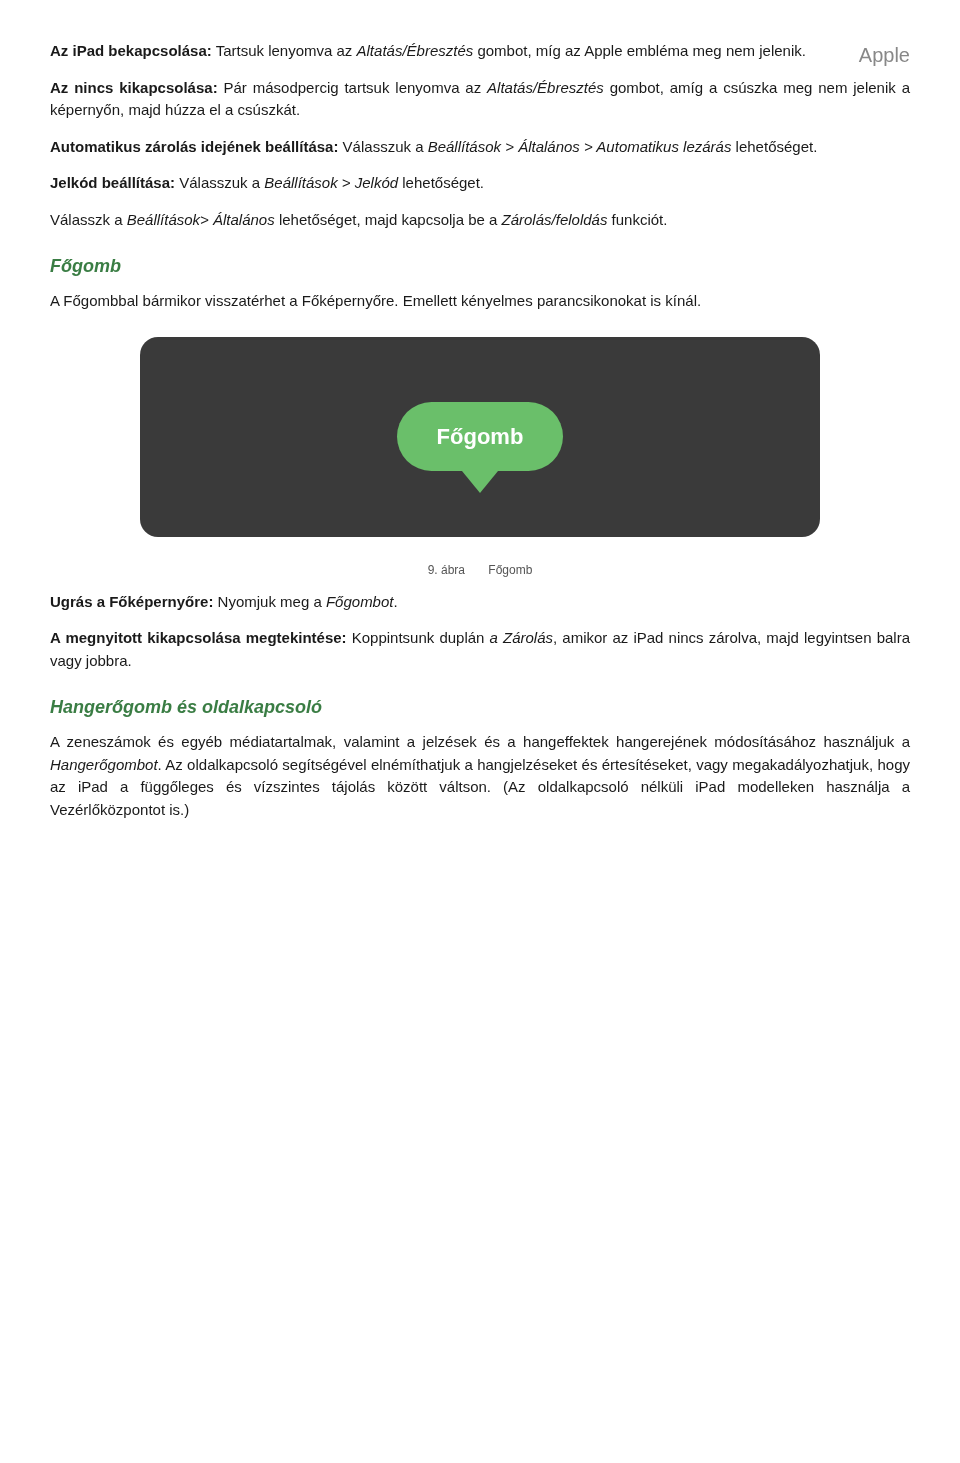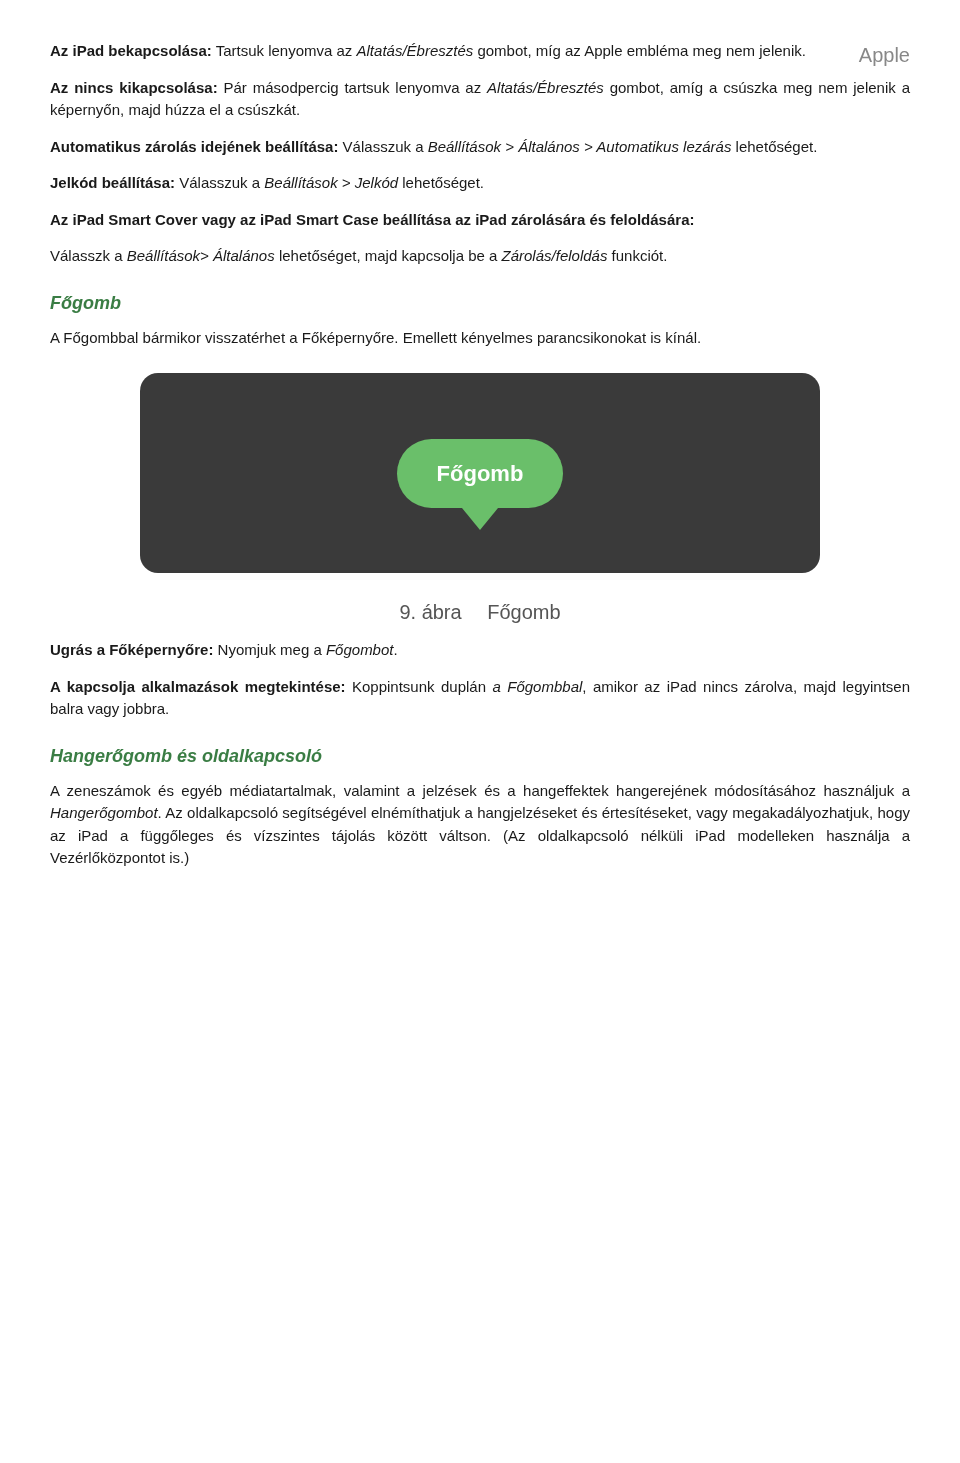--- a/index.html
+++ b/index.html
@@ -66,21 +66,21 @@
       left: 50%;
       transform: translateX(-50%);
       border-width: 22px 18px 0 18px;
       border-style: solid;
       border-color: #6abf6a transparent transparent transparent;
     }
     .figure-caption {
       text-align: center;
       margin-top: 24px;
       margin-bottom: 12px;
-      font-size: 20px;
+      font-size: 12px;
       color: #555;
     }
     .figure-caption .fig-number {
       margin-right: 20px;
     }
     p {
       margin-bottom: 12px;
       text-align: justify;
     }
     .justified {
@@ -109,23 +109,20 @@
     <span class="bold">Automatikus zárolás idejének beállítása:</span>
     <span> Válasszuk a <span class="italic">Beállítások &gt; Általános &gt; Automatikus lezárás</span> lehetőséget.</span>
   </p>
 
   <p class="content-block justified">
     <span class="bold">Jelkód beállítása:</span>
     <span> Válasszuk a <span class="italic">Beállítások &gt; Jelkód</span> lehetőséget.</span>
   </p>
 
 
-  <p class="content-block justified">
-    <span class="bold">Az iPad Smart Cover vagy az iPad Smart Case beállítása az iPad zárolására és feloldására:</span>
-  </p>
 
   <p class="content-block justified">
     <span>Válasszk a </span><span class="italic">Beállítások&gt; Általános</span><span> lehetőséget, majd kapcsolja be a </span><span class="italic">Zárolás/feloldás</span><span> funkciót.</span>
   </p>
 
   <div>
     <h2 class="section-heading">Főgomb</h2>
 
     <p class="content-block justified">A Főgombbal bármikor visszatérhet a Főképernyőre. Emellett kényelmes parancsikonokat is kínál.</p>
 
@@ -137,22 +134,22 @@
       <span class="fig-number">9. ábra</span>
       <span>Főgomb</span>
     </div>
 
     <p class="content-block justified">
       <span class="bold">Ugrás a Főképernyőre:</span>
       <span> Nyomjuk meg a </span><span class="italic">Főgombot</span><span>.</span>
     </p>
 
     <p class="content-block justified">
-      <span class="bold">A kapcsolja alkalmazások megtekintése:</span>
-      <span> Koppintsunk duplán </span><span class="italic">a Főgombbal</span><span>, amikor az iPad nincs zárolva, majd legyintsen balra vagy jobbra.</span>
+      <span class="bold">A megnyitott kikapcsolása megtekintése:</span>
+      <span> Koppintsunk duplán </span><span class="italic">a Zárolás</span><span>, amikor az iPad nincs zárolva, majd legyintsen balra vagy jobbra.</span>
     </p>
   </div>
 
   <div>
     <h2 class="section-heading">Hangerőgomb és oldalkapcsoló</h2>
 
     <p class="content-block justified">
       <span>A zeneszámok és egyéb médiatartalmak, valamint a jelzések és a hangeffektek hangerejének módosításához használjuk a </span><span class="italic">Hangerőgombot</span><span>. Az oldalkapcsoló segítségével elnémíthatjuk a hangjelzéseket és értesítéseket, vagy megakadályozhatjuk, hogy az iPad a függőleges és vízszintes tájolás között váltson. (Az oldalkapcsoló nélküli iPad modelleken használja a Vezérlőközpontot is.)</span>
     </p>
   </div>

